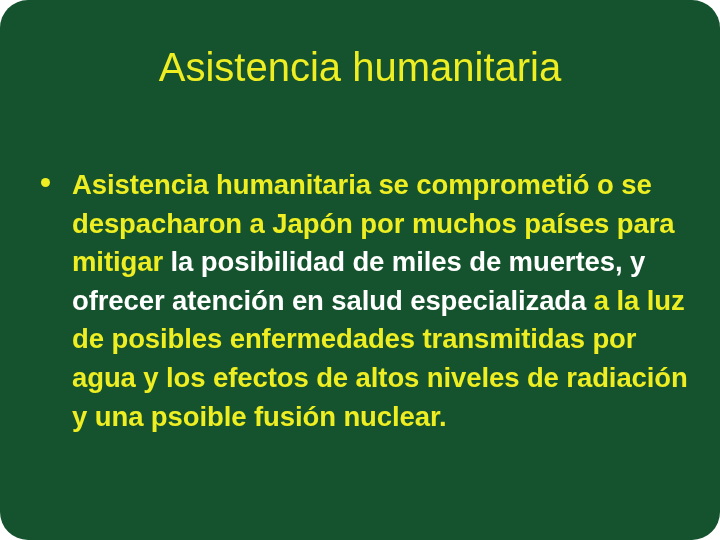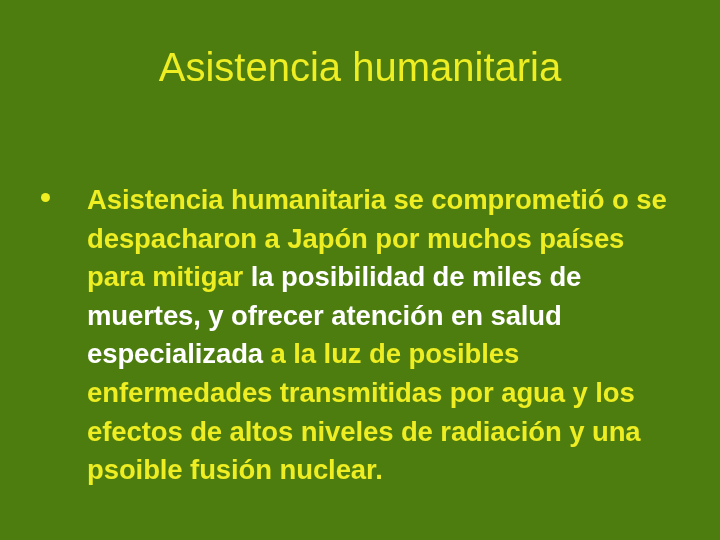--- a/index.html
+++ b/index.html
@@ -45,36 +45,36 @@
   #bullet-marker {
     position: absolute;
     left: 5px;
     top: 12px;
     width: 9px;
     height: 9px;
     border-radius: 50%;
     background: #eeee22;
   }
   #body-text {
-    margin: 15px;
+    margin: 0;
     padding: 0 0 0 36px;
     font-size: 27.5px;
     font-weight: bold;
     line-height: 38.6px;
     letter-spacing: -0.1px;
     color: #eeee22;
     word-spacing: 0px;
   }
   .seg-yellow { color: #eeee22; }
   .seg-white  { color: #ffffff; }
 </style>
 </head>
 <body>
 
-<div id="slide" style="background: #4d7c0f;">
+<div id="slide" style="background: #14532d; border-radius: 28px;">
 
   <div id="slide-title" style="color: rgb(238, 238, 34);">Asistencia humanitaria</div>
 
   <div id="body-block">
     <div class="bullet-row">
       <span id="bullet-marker" style="background: rgb(238, 238, 34);"></span>
       <p id="body-text"><span class="seg-yellow" style="color: rgb(238, 238, 34);">Asistencia humanitaria se comprometió o se despacharon a Japón por muchos países para mitigar </span><span class="seg-white" style="color: rgb(255, 255, 255);">la posibilidad de miles de muertes, y ofrecer atención en salud especializada </span><span class="seg-yellow" style="color: rgb(238, 238, 34);">a la luz de posibles enfermedades transmitidas por agua y los efectos de altos niveles de radiación y una psoible fusión nuclear.</span></p>
     </div>
   </div>
 

